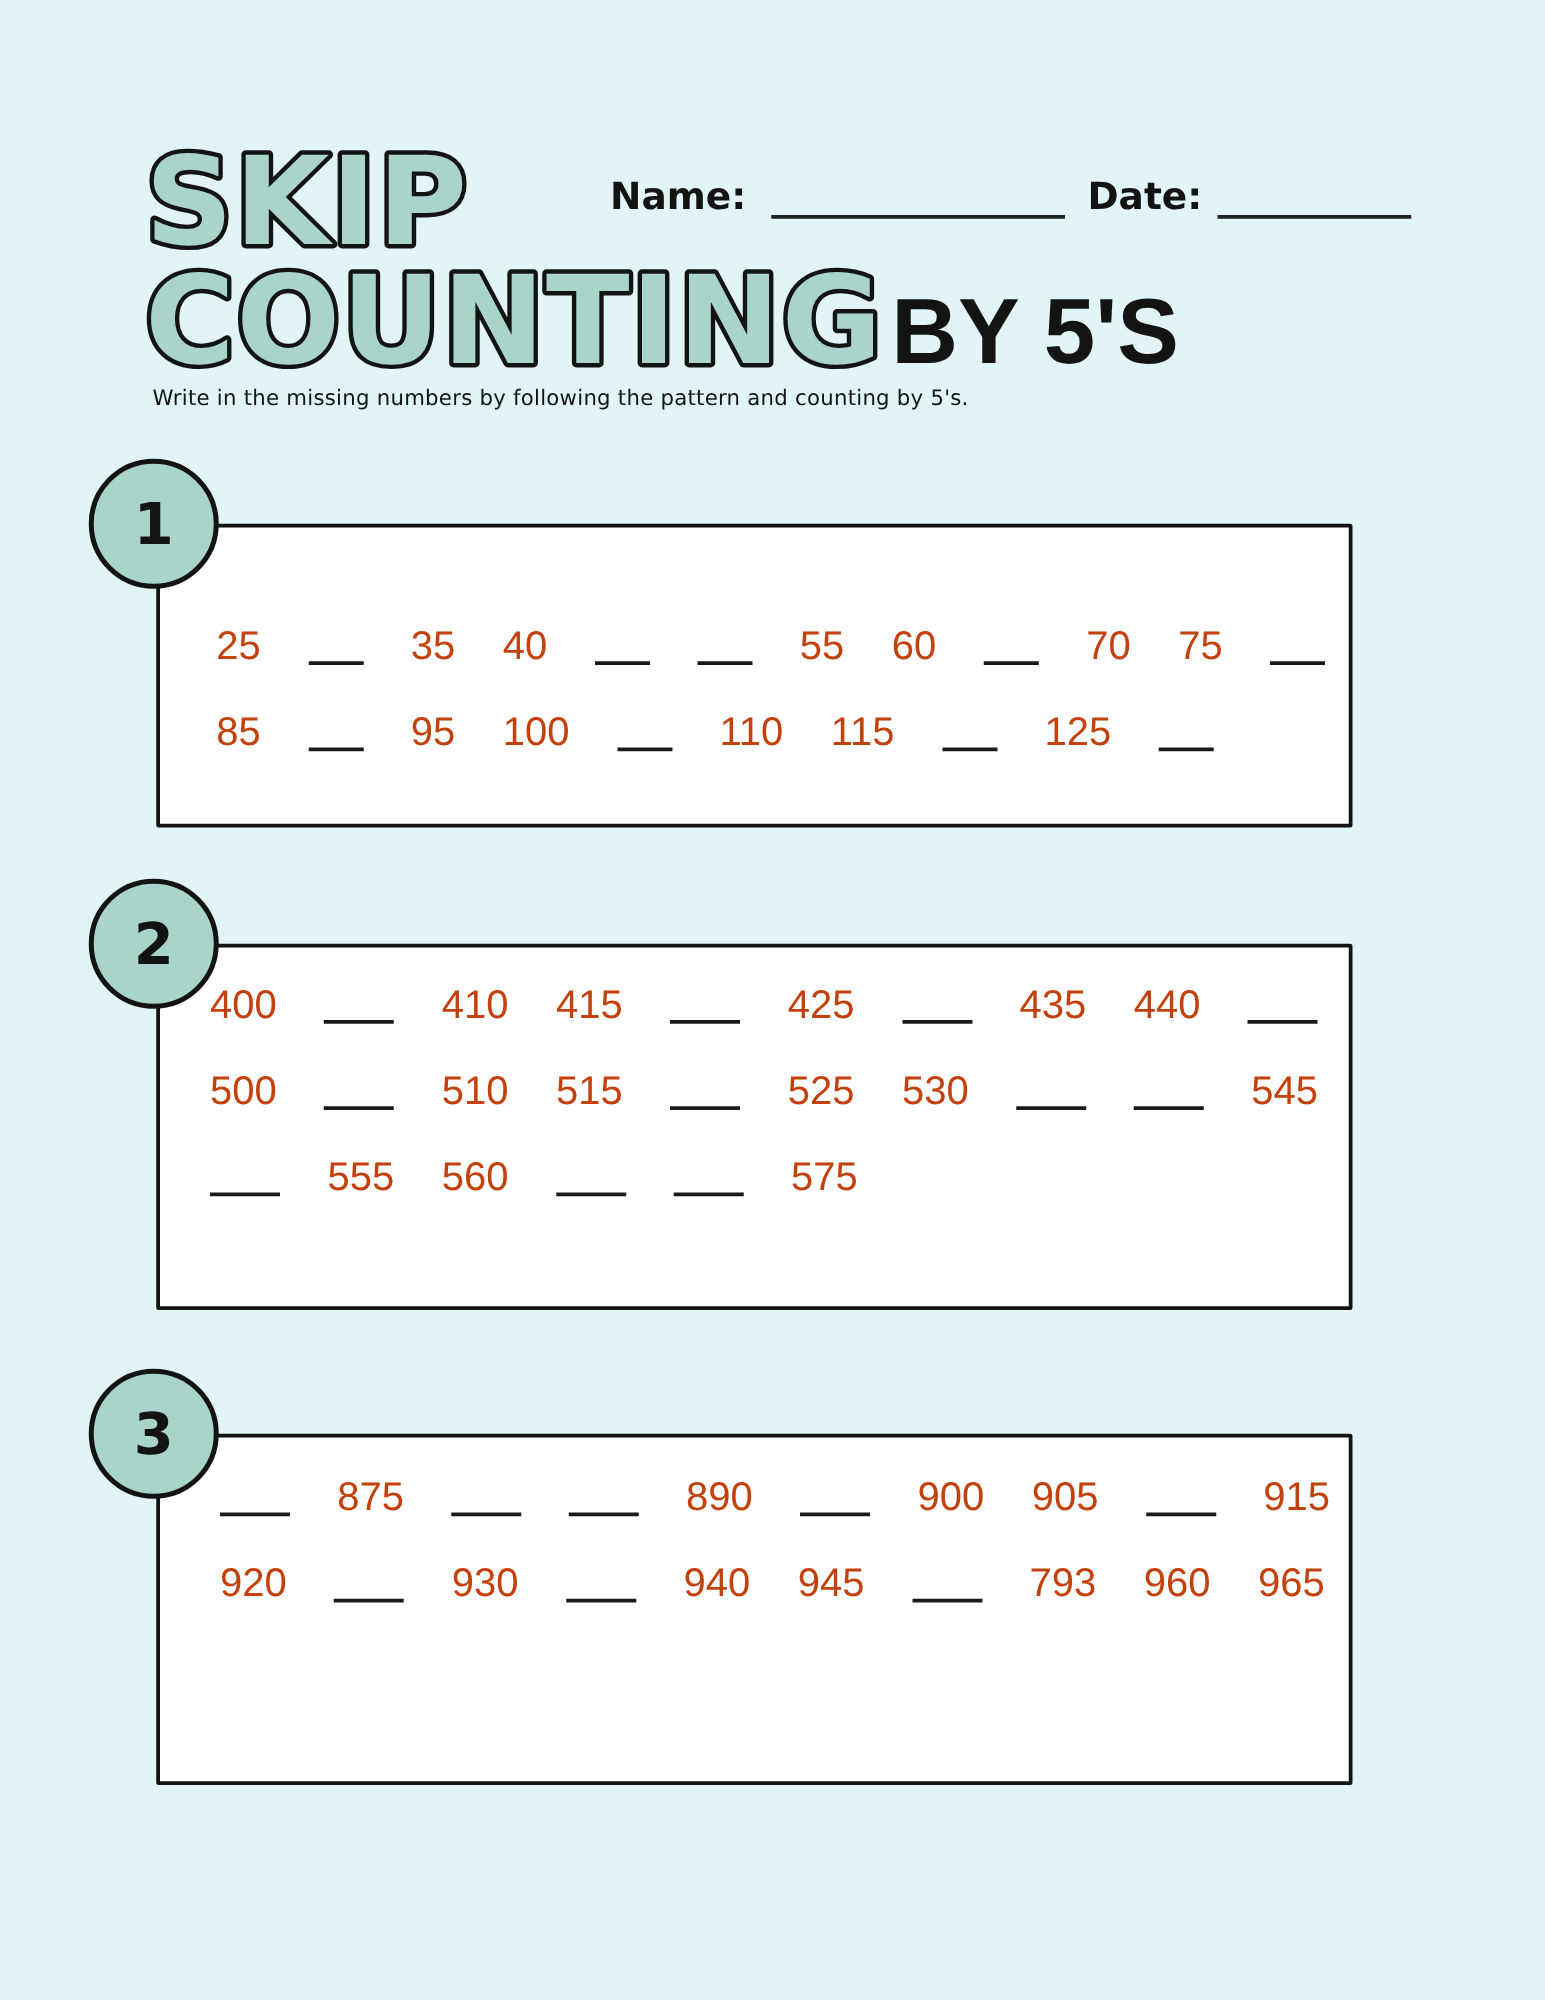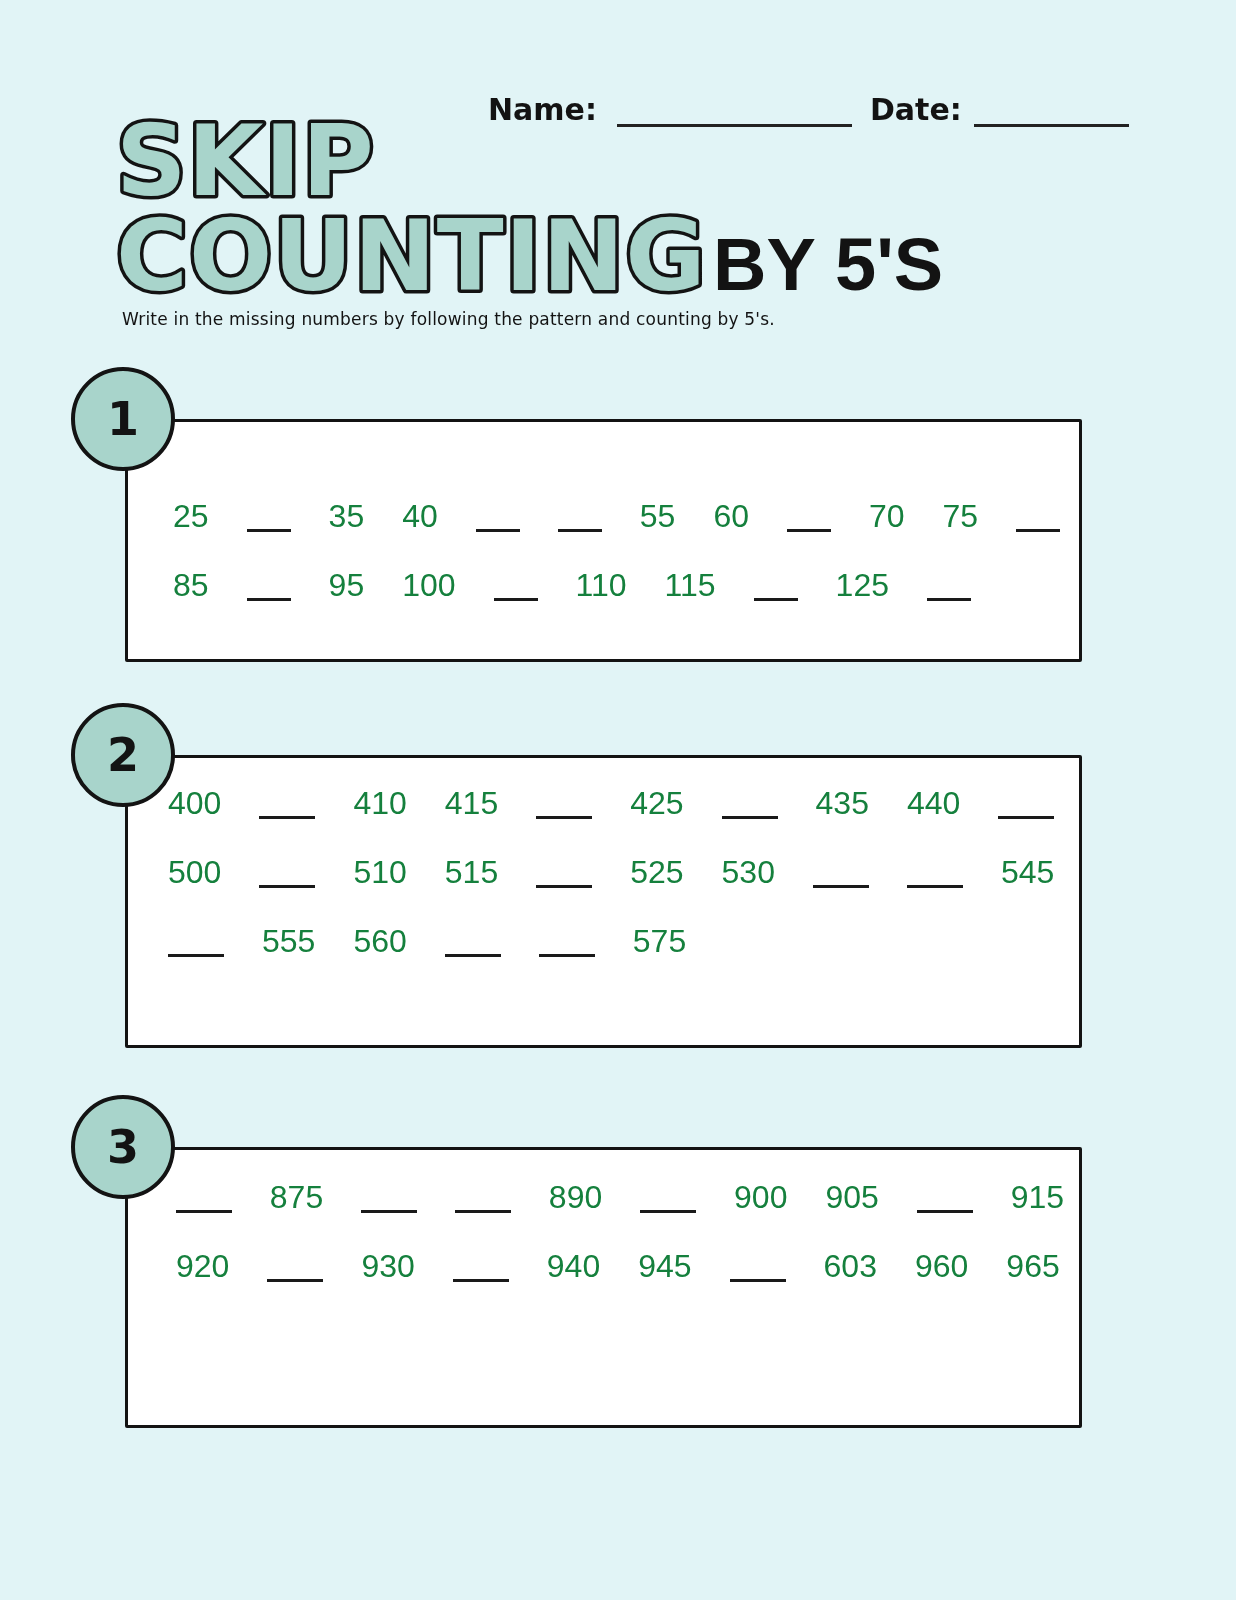--- a/index.html
+++ b/index.html
@@ -23,21 +23,21 @@
     position:absolute;left:488px;top:92px;
     display:flex;align-items:flex-end;
     font-size:30px;font-weight:bold;color:var(--ink);
     font-family:"DejaVu Sans",sans-serif;
   }
   .nd-line{
     display:inline-block;height:30px;
     border-bottom:3px solid #222;
   }
   .name-line{width:235px;margin-left:20px;}
-  .date-label{margin-left:18px;}
+  .date-label{margin-left:18px;margin-top:48px;}
   .date-line{width:155px;margin-left:12px;}
 
   
   .title-svg{position:absolute;left:110px;top:98px;}
   .bubble{
     font-family:"DejaVu Sans",sans-serif;
     font-weight:bold;font-size:98px;letter-spacing:1px;
     fill:var(--accent);
     stroke:var(--ink);stroke-width:7px;
     paint-order:stroke;stroke-linejoin:round;
@@ -80,21 +80,21 @@
 
   .rows{display:flex;flex-direction:column;gap:27px;}
   .box1 .rows{padding:68px 15px 0 45px;}
   .box2 .rows{padding:19px 15px 0 40px;}
   .box3 .rows{padding:21px 15px 0 48px;justify-content:center;}
 
   .num-row{display:flex;gap:38px;height:42px;align-items:flex-end;}
   .box3 .num-row:nth-child(3){margin-left:112px;}
 
   .num{
-    font-size:32px;line-height:1;color:#15803d;
+    font-size:32px;line-height:1;color:#c2410c;
     font-family:"Liberation Sans",sans-serif;
   }
   .blank{
     display:inline-block;width:44px;height:36px;
     border-bottom:3.5px solid #1a1a1a;
   }
   .wide-blanks .blank{width:56px;}
 </style>
 </head>
 <body>
@@ -208,20 +208,20 @@
           <span class="num">915</span>
         </div>
         <div class="num-row">
           <span class="num">920</span>
           <span class="blank"></span>
           <span class="num">930</span>
           <span class="blank"></span>
           <span class="num">940</span>
           <span class="num">945</span>
           <span class="blank"></span>
-          <span class="num">603</span>
+          <span class="num">793</span>
           <span class="num">960</span>
           <span class="num">965</span>
         </div>
       </div>
   </section>
 
 </div>
 
 </body></html>

